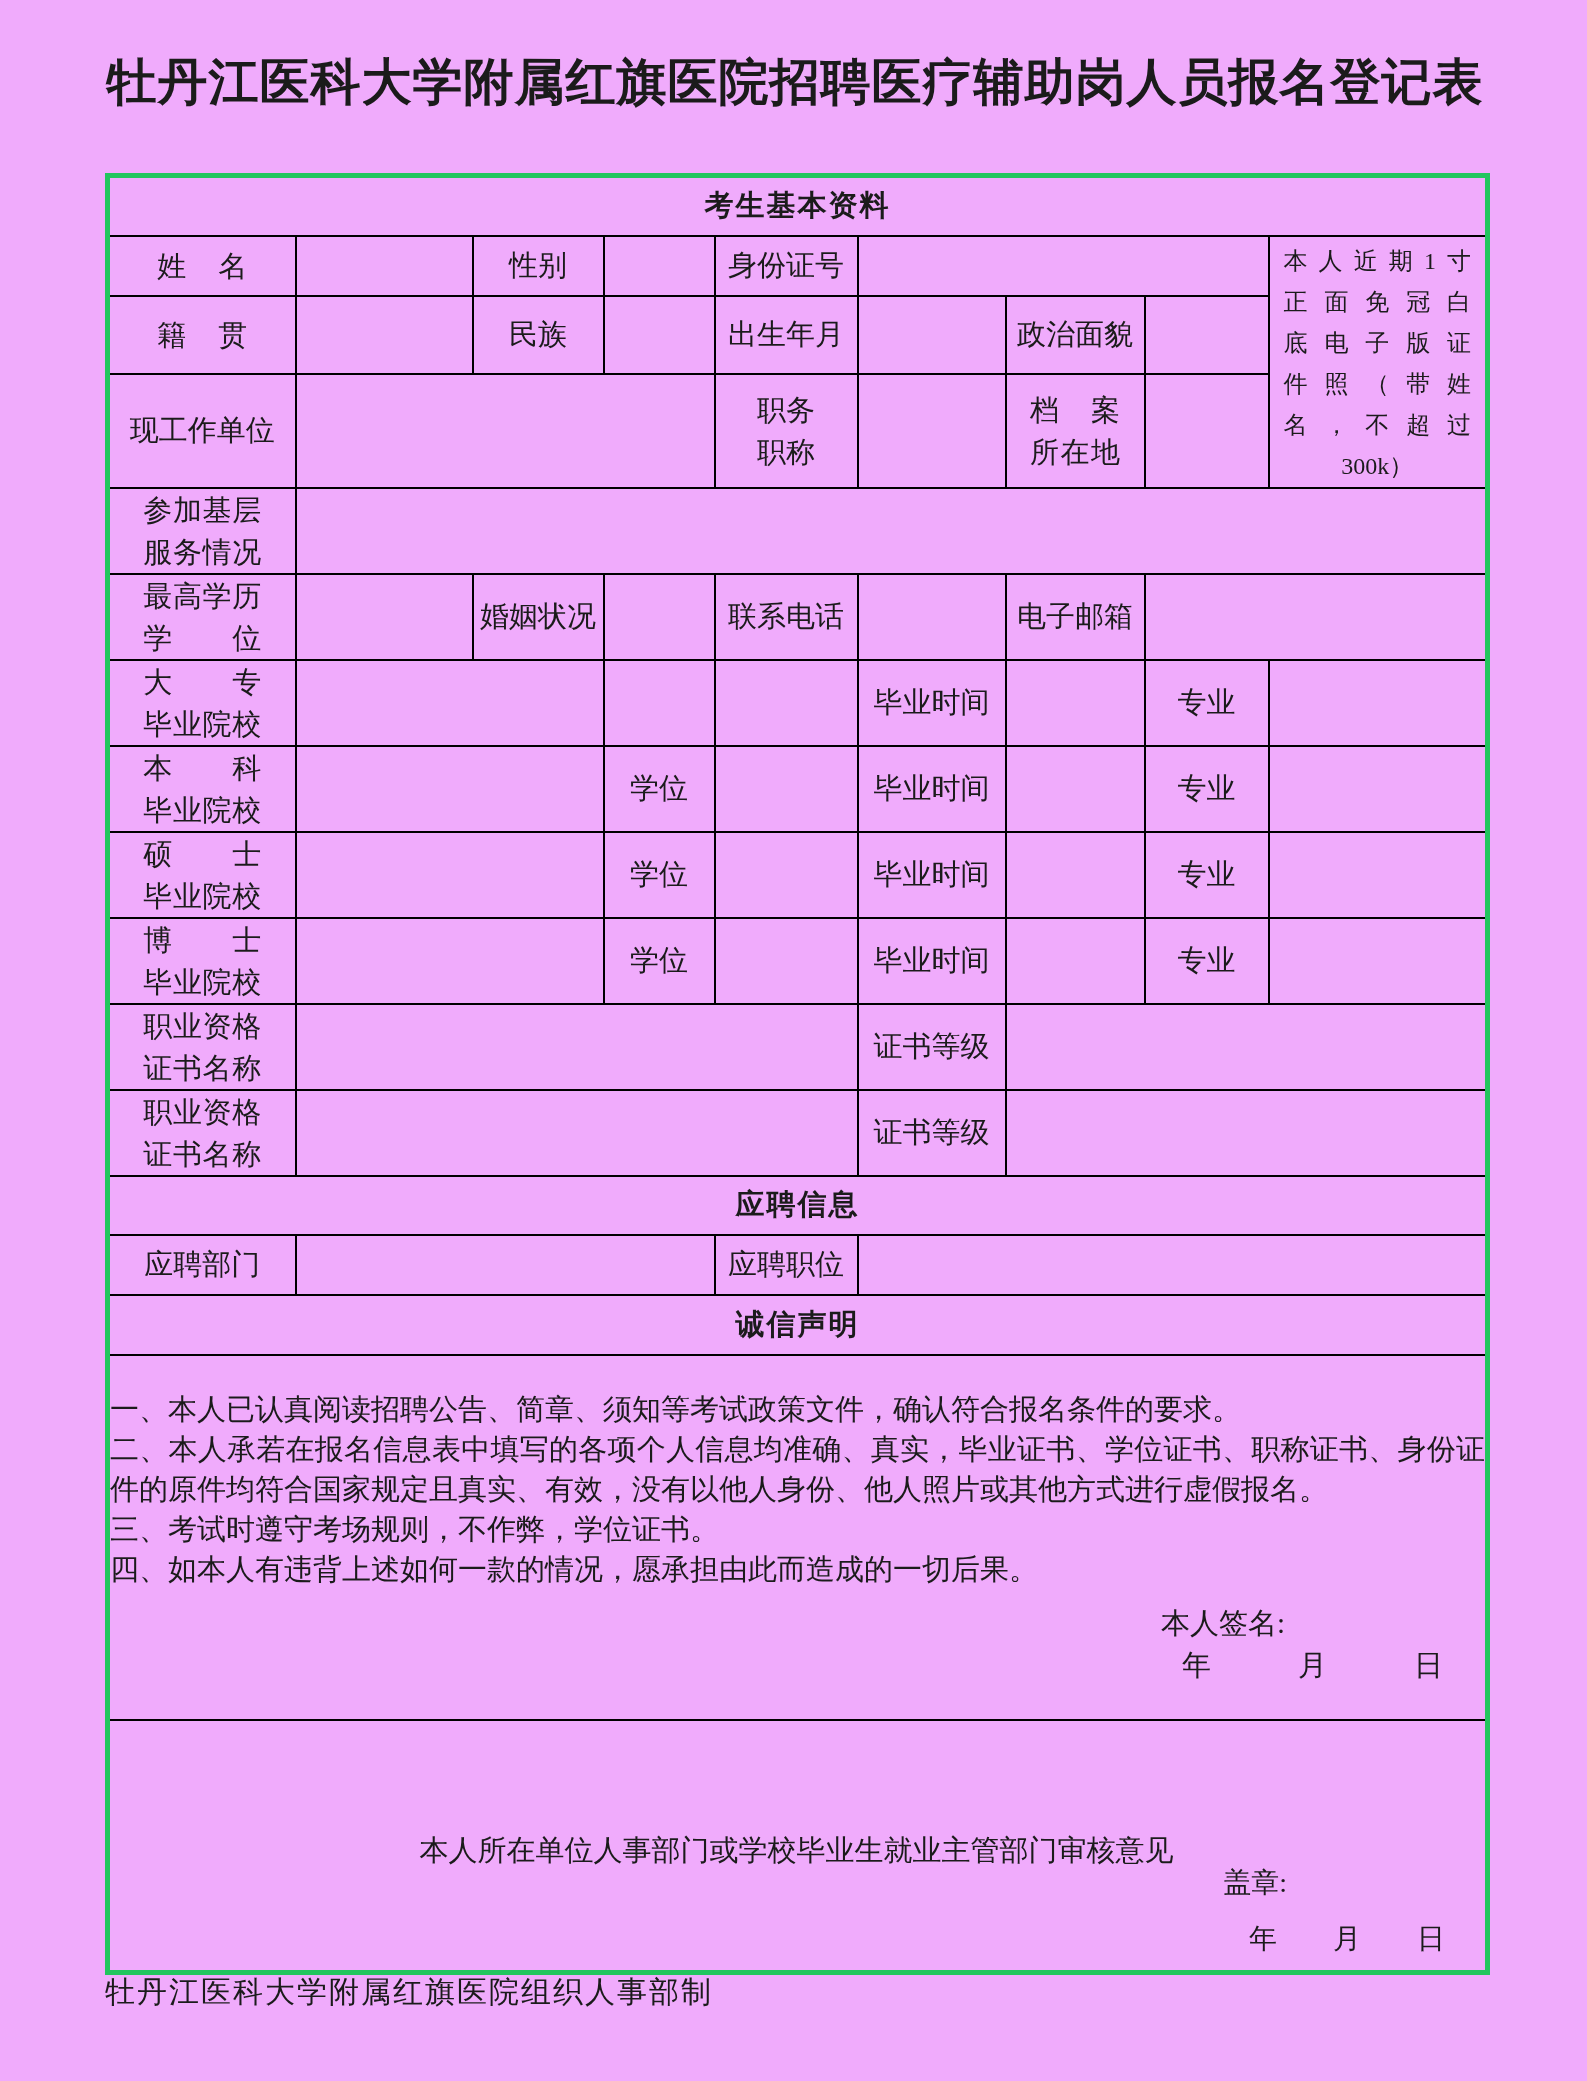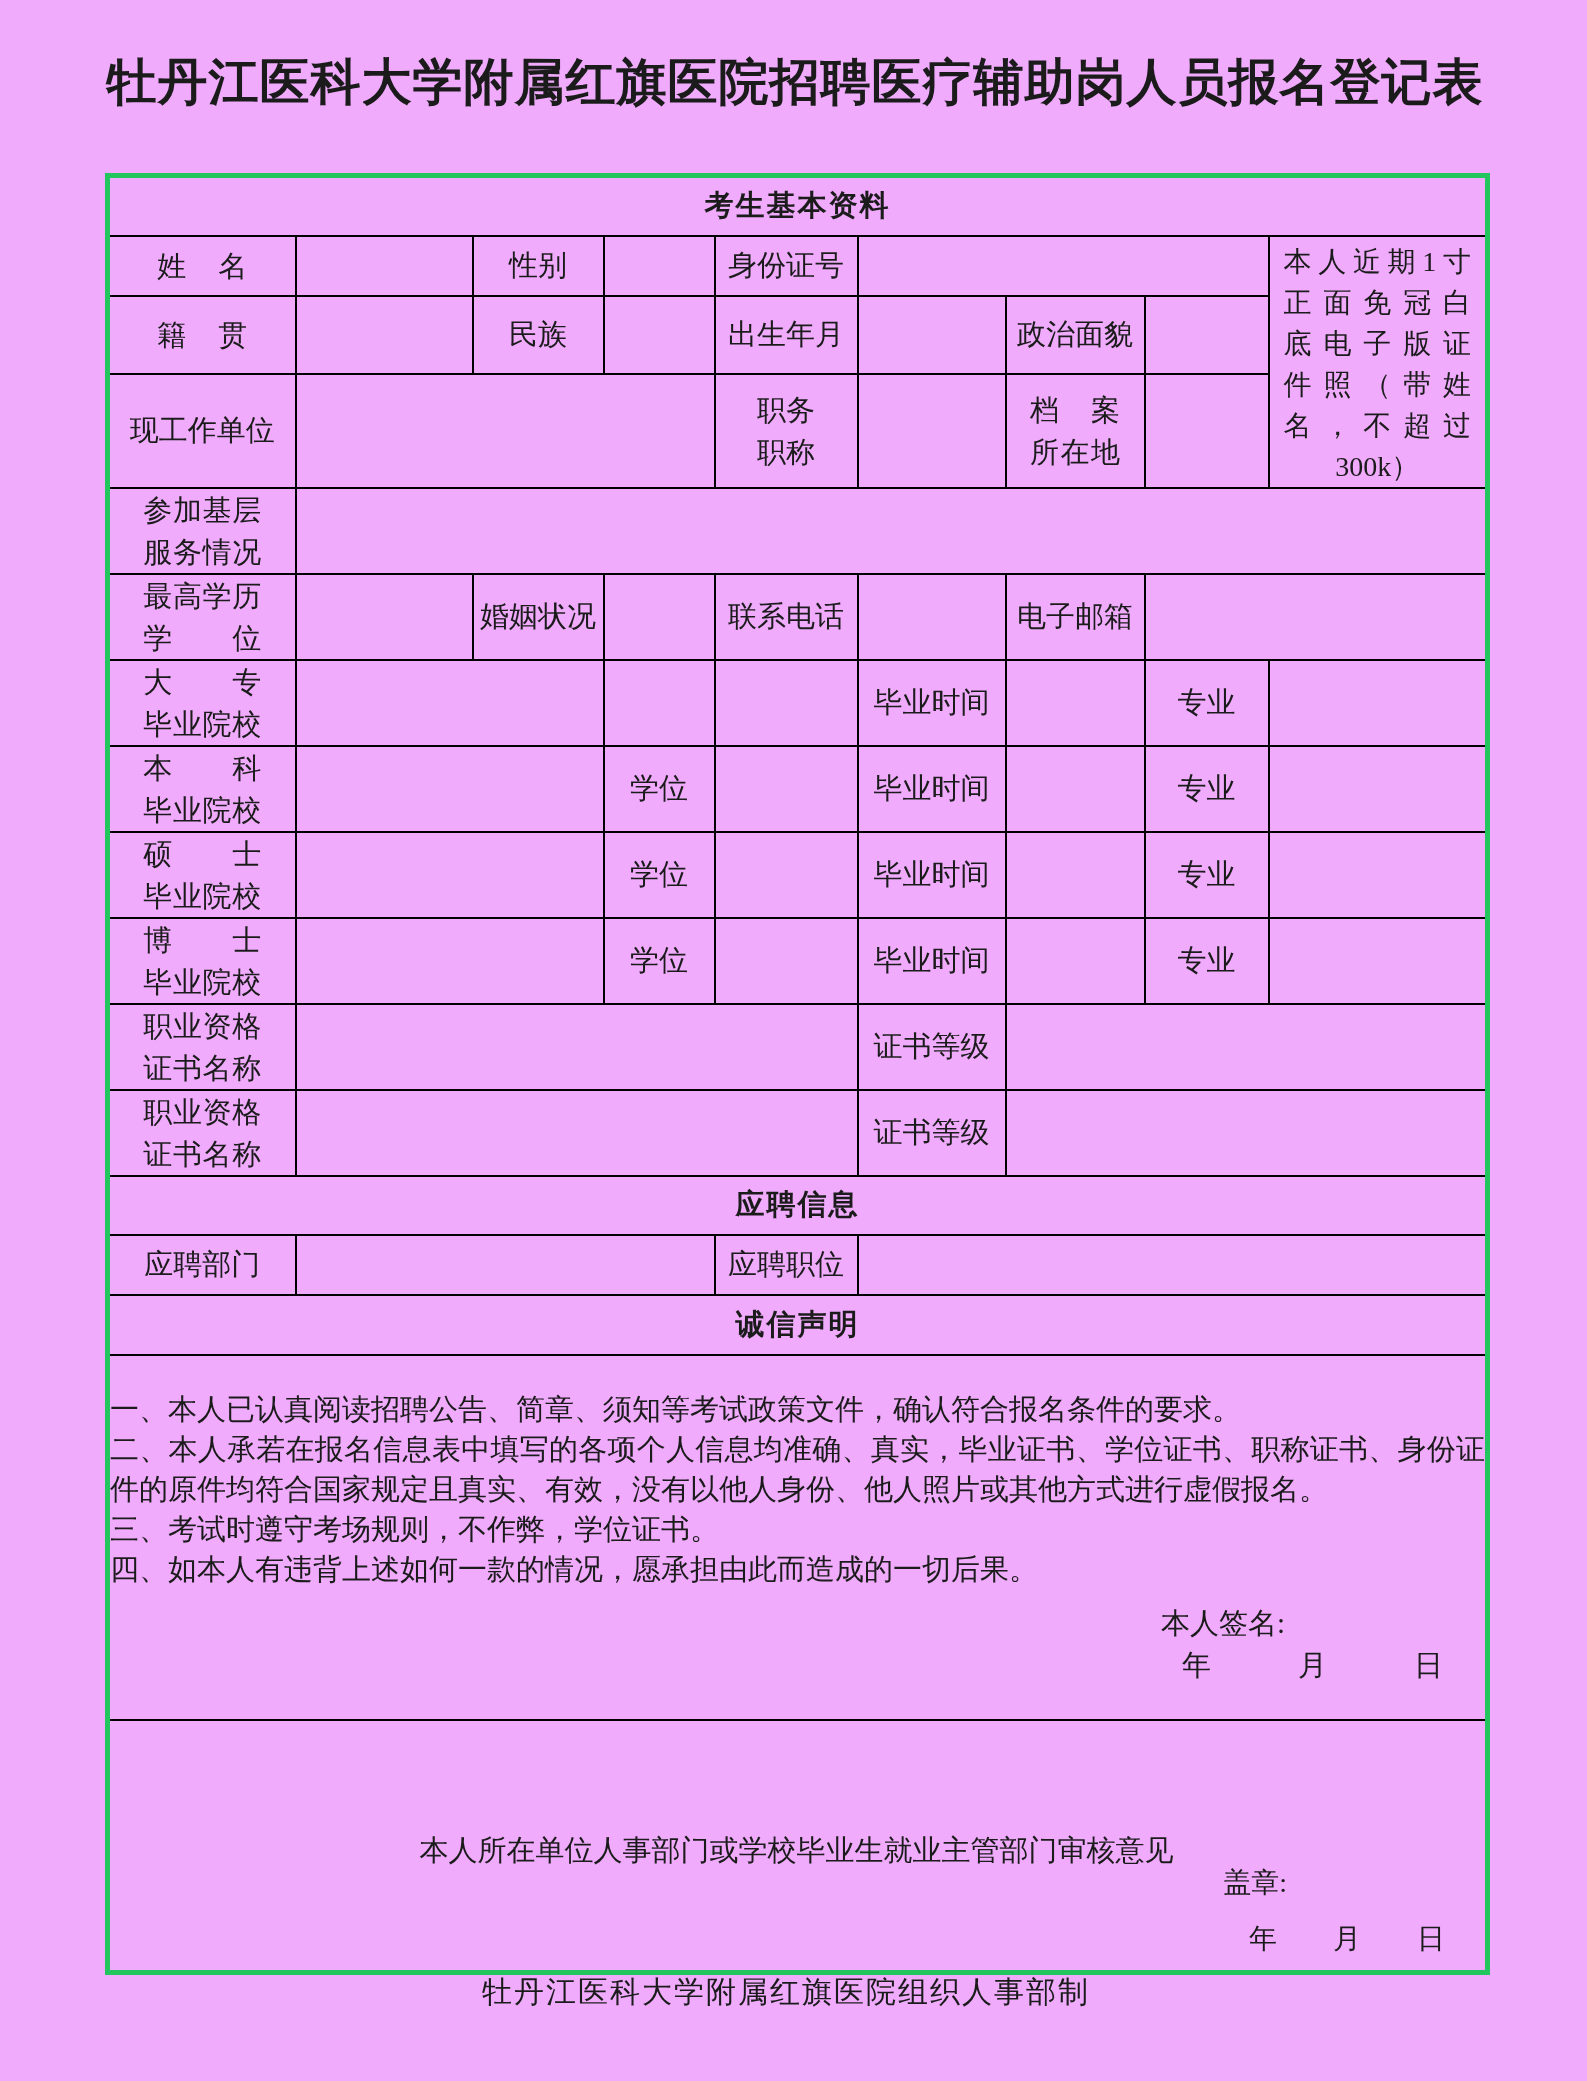--- a/index.html
+++ b/index.html
@@ -33,38 +33,38 @@
     text-align:center;
     overflow:hidden;
   }
   td.sec{font-weight:bold;letter-spacing:2px;}
   .jblk{margin:0 auto;line-height:42px;}
   .w4{width:118px;}
   .w3{width:90px;}
   .w2{width:62px;}
   .jl{text-align:justify;text-align-last:justify;}
   td.photo{vertical-align:top;}
-  .photo-note{padding:4px 14px 0 14px;font-size:28px;line-height:41px;}
+  .photo-note{padding:4px 14px 0 14px;font-size:24px;line-height:41px;}
   .photo-note div{text-align:justify;text-align-last:justify;}
   .photo-note div:last-child{text-align-last:center;}
   td.decl{
     vertical-align:top;text-align:left;
     padding:36px 18px 0 18px;
     font-size:28px;line-height:40px;
   }
   .decl-items div{text-align:justify;}
   .sig-line{text-align:right;padding-right:200px;margin-top:14px;}
   .sig-date{text-align:right;padding-right:42px;margin-top:2px;}
   td.review{position:relative;vertical-align:top;text-align:left;}
   .review-label{padding:10px 16px 0 14px;font-size:29px;line-height:40px;}
   .seal-line{position:absolute;right:198px;bottom:68px;font-size:28px;}
   .seal-date{position:absolute;right:40px;bottom:12px;font-size:28px;}
   .footer{
     position:absolute;top:1972px;left:105px;width:1362px;
-    text-align:center;
+    text-align:left;
     font-size:30px;letter-spacing:2px;
     white-space:nowrap;
   }
 </style>
 </head>
 <body>
 
 <div class="page">
 
   <div class="title">牡丹江医科大学附属红旗医院招聘医疗辅助岗人员报名登记表</div>

